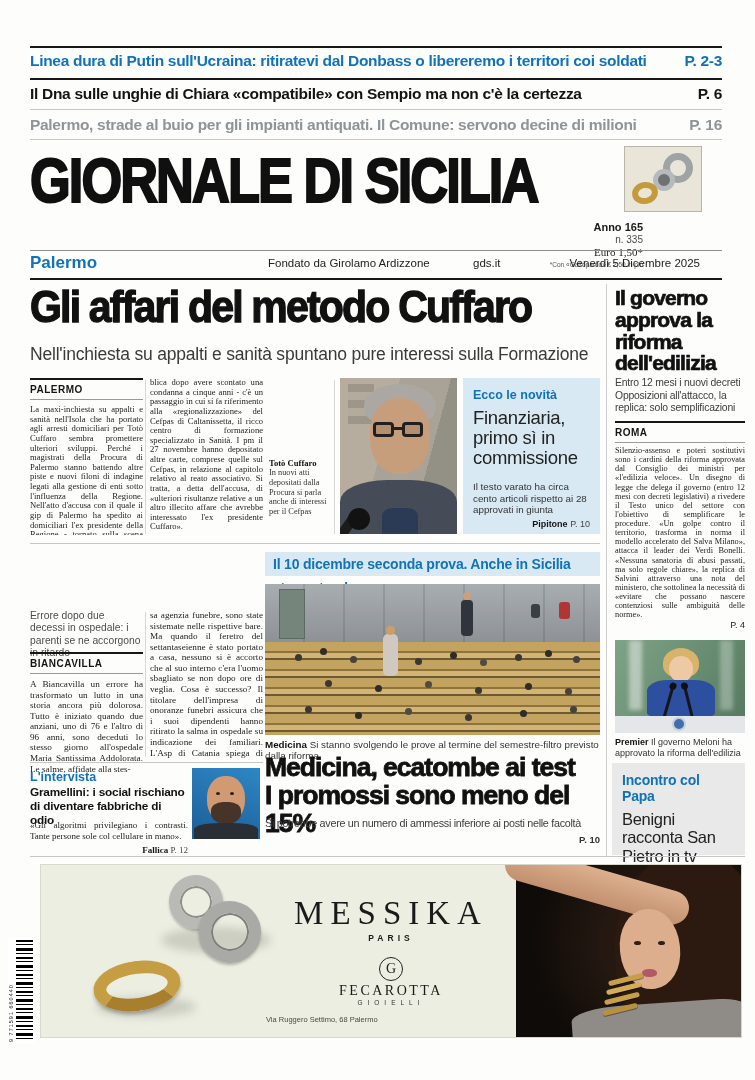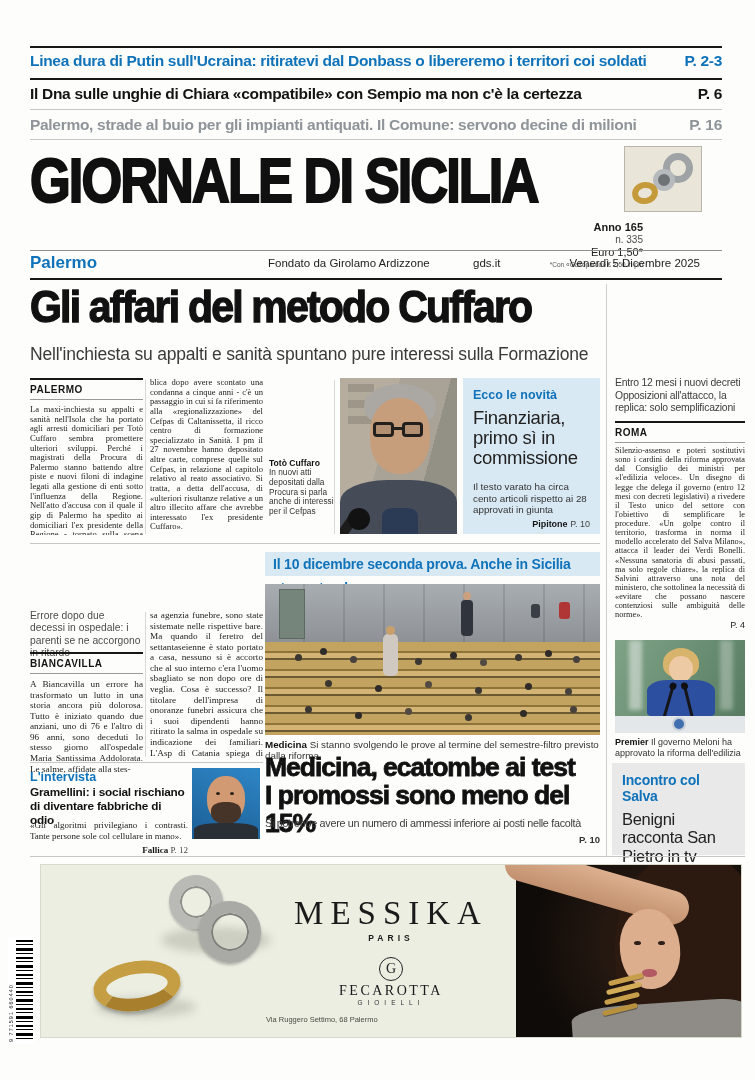--- a/index.html
+++ b/index.html
@@ -33,21 +33,21 @@
     background:#e9e5d8; border:1px solid #b9b5aa; overflow:hidden; }
   .mast-ad .gold { position:absolute; left:7px; bottom:7px; width:26px; height:22px;
     border:6px solid #c49a3a; border-radius:50%; transform:rotate(-12deg); }
   .mast-ad .sil1 { position:absolute; right:8px; top:6px; width:30px; height:30px;
     border:7px solid #9fa3a6; border-radius:50%; }
   .mast-ad .sil2 { position:absolute; right:26px; top:22px; width:22px; height:22px;
     border:5px solid #b7babd; border-radius:50%; background:#6e7275; }
   .mast-info { position:absolute; right:112px; top:221px; width:170px; text-align:right; line-height:1.18; }
   .mast-info .l1 { font-size:11px; font-weight:bold; }
   .mast-info .l2 { font-size:10px; color:#4a4a4a; }
-  .mast-info .l3 { font-size:11px; color:#222; }
+  .mast-info .l3 { font-size:11px; color:#222;font-family:Liberation Serif, serif; }
   .mast-info .l4 { font-size:6.5px; color:#555; margin-top:2px; }
 
   
   .daterow { position:absolute; left:30px; top:253px; width:692px; height:22px; }
   .daterow .ed { position:absolute; left:0; top:0; font-size:17px; font-weight:bold; color:#1073ba; }
   .daterow .founded { position:absolute; left:238px; top:4px; font-size:11.5px; color:#222; }
   .daterow .site { position:absolute; left:443px; top:4px; font-size:11.5px; color:#222; }
   .daterow .date { position:absolute; right:22px; top:4px; font-size:11.5px; color:#222; }
 
   
@@ -64,21 +64,21 @@
   .byline { text-align:right; font-size:9px; color:#141414; margin-top:3px; }
   .byline b { font-weight:bold; }
   .byline .pg { color:#444; font-weight:normal; }
 
   .lead-col1 { position:absolute; left:30px;  top:378px; width:113px; height:157px; overflow:hidden; }
   .lead-col2 { position:absolute; left:150px; top:378px; width:113px; height:157px; overflow:hidden; }
   .lead-col2 .bodytext { margin-top:0; }
   .vh { position:absolute; width:1px; background:#d8d8d8; }
 
   .lead-cap { position:absolute; left:269px; top:458px; width:66px;
-    font-size:8.3px; line-height:1.18; color:#333; }
+    font-size:8.3px; line-height:1.18; color:#333;font-family:Liberation Serif, serif; }
   .lead-cap b { display:block; color:#111; font-size:8.6px; }
 
   .ph { position:absolute; overflow:hidden; }
   
   .ph-cuffaro { left:340px; top:378px; width:117px; height:156px;
     background:linear-gradient(105deg,#b6ad9e 0 38%,#a8a396 38% 70%,#939086 70%); }
   .ph-cuffaro .win { position:absolute; left:8px; top:6px; width:26px; height:40px;
     background:repeating-linear-gradient(180deg,#8d8679 0 8px,#b0a999 8px 16px); opacity:.6; }
   .ph-cuffaro .hair { position:absolute; left:24px; top:6px; width:72px; height:42px;
     background:#aba8a3; border-radius:50% 50% 40% 40%; }
@@ -408,20 +408,21 @@
     <span>Si stanno svolgendo le prove al termine del semestre-filtro previsto dalla riforma</span>
   </div>
   <div class="med-hl">
     <div>Medicina, ecatombe ai test</div>
     <div>I promossi sono meno del 15%</div>
   </div>
   <div class="med-sf">Si potrebbe avere un numero di ammessi inferiore ai posti nelle facoltà</div>
   <div class="med-pg">P. 10</div>
 
   <div class="vrule-right"></div>
+  <div class="rc-hl">Il governo approva la riforma dell'edilizia</div>
   <div class="rc-sf">Entro 12 mesi i nuovi decreti Opposizioni all'attacco, la replica: solo semplificazioni</div>
   <div class="rc-dl">
     <div class="dateline">ROMA</div>
   </div>
   <div class="rc-body">
     <div class="bodytext">Silenzio-assenso e poteri sostitutivi sono i cardini della riforma approvata dal Consiglio dei ministri per «l'edilizia veloce». Un disegno di legge che delega il governo (entro 12 mesi con decreti legislativi) a rivedere il Testo unico del settore con l'obiettivo di semplificare le procedure. «Un golpe contro il territorio, trasforma in norma il modello accelerato del Salva Milano», attacca il leader dei Verdi Bonelli. «Nessuna sanatoria di abusi passati, ma solo regole chiare», la replica di Salvini attraverso una nota del ministero, che sottolinea la necessità di «evitare che possano nascere contenziosi sulle ambiguità delle norme».</div>
   </div>
   <div class="rc-pg">P. 4</div>
 
   <div class="ph ph-meloni">
@@ -434,21 +435,21 @@
     <div class="mic m2"></div>
     <div class="podium"></div>
     <div class="emblem"></div>
   </div>
   <div class="rc-cap">
     <b>Premier</b>
     <span>Il governo Meloni ha approvato la riforma dell'edilizia</span>
   </div>
 
   <div class="papa-box">
-    <div class="kick">Incontro col Salva</div>
+    <div class="kick">Incontro col Papa</div>
     <div class="title">Benigni racconta San Pietro in tv</div>
     <div class="pg">P. 31</div>
   </div>
 
   <div class="rule light sect-rule-bottom"></div>
 
   <div class="ad">
     <div class="shadow" style="left:120px;top:62px;width:110px;height:26px;"></div>
     <div class="shadow" style="left:55px;top:132px;width:100px;height:20px;"></div>
     <div class="ringS1"></div>

